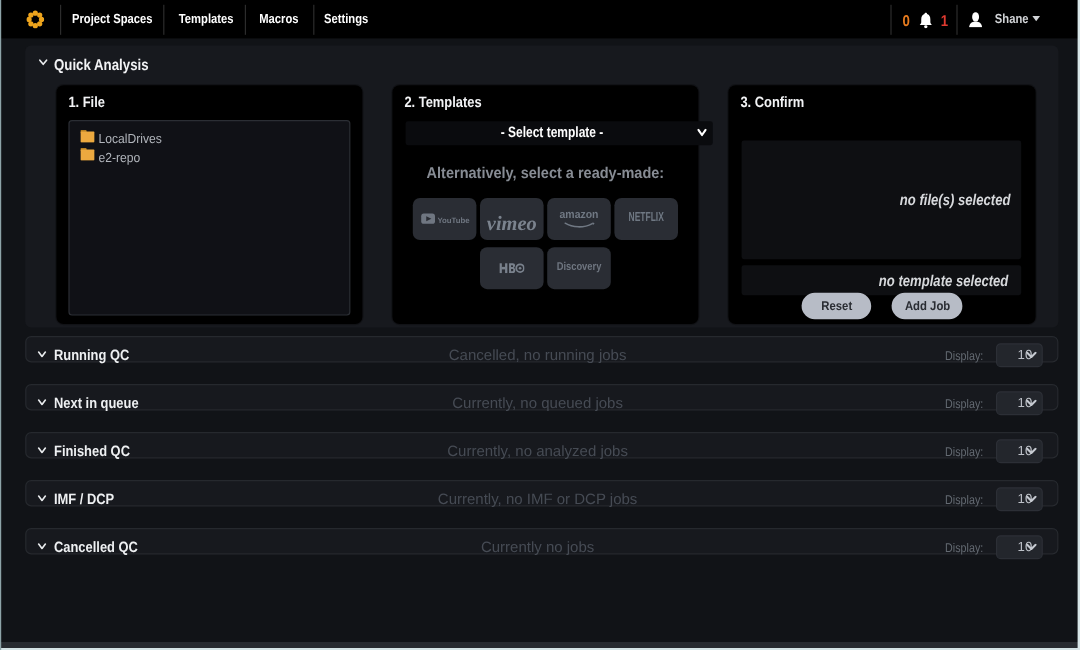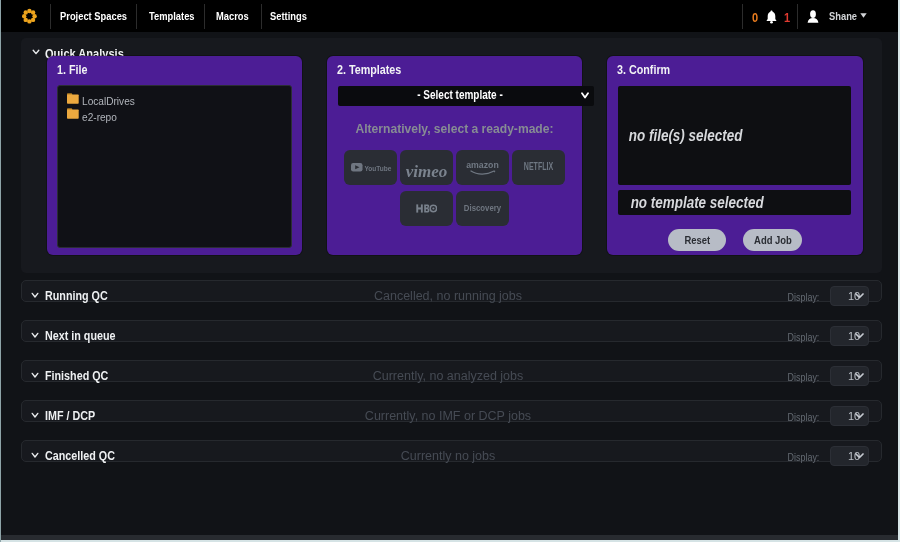--- a/index.html
+++ b/index.html
@@ -13,38 +13,38 @@
   .navitem { position:absolute; top:9.5px; font-size:11px; font-weight:bold; color:#fff; transform:scaleX(0.85); transform-origin:left center; white-space:nowrap; }
 
   
   #edgeL { left:0; top:0; width:1px; height:542px; background:#8ea4a8; z-index:50; }
   #edgeR { left:898px; top:0; width:2px; height:542px; background:#d8e6e8; z-index:50; }
   #edgeB1 { left:0; top:535px; width:900px; height:5px; background:#282b30; z-index:49; }
   #edgeB2 { left:0; top:540px; width:900px; height:2px; background:#d5e3e5; z-index:50; }
 
   
   #qapanel { left:21px; top:38px; width:861px; height:235px; background:#17191e; border-radius:5px; }
-  .card { position:absolute; top:18px; height:199px; background:#4c1d95; border-radius:6px; box-shadow:0 0 0 1px rgba(0,0,0,0.25); }
+  .card { position:absolute; top:33px; height:199px; background:#000000; border-radius:6px; box-shadow:0 0 0 1px rgba(0,0,0,0.25); }
   .cardtitle { position:absolute; left:10px; top:7px; font-size:12.5px; font-weight:bold; color:#f2f3f5; transform:scaleX(0.86); transform-origin:left center; white-space:nowrap; }
 
   .chev { position:absolute; }
 
   
   #treebox { position:absolute; left:10px; top:29px; width:235px; height:163px; background:#101116; border:1px solid #2b2e34; border-radius:3px; }
   .trow { position:absolute; left:8.5px; height:14px; font-size:11px; color:#b1b5bb; white-space:nowrap; }
   .trow .lbl { position:absolute; left:15.5px; top:0; transform:scaleX(0.92); transform-origin:left center; }
 
   
   #selbox { position:absolute; left:11px; top:30px; width:256px; height:20px; background:#0a0b0e; border-radius:2px; color:#fff; font-size:12.5px; font-weight:bold; line-height:19px; }
   #selbox .stxt { position:absolute; left:0; top:0; width:244px; text-align:center; transform:scaleX(0.8); transform-origin:center; }
   #altline { position:absolute; left:0; top:65px; width:100%; text-align:center; font-size:13px; font-weight:bold; color:#878c94; transform:scaleX(0.93); transform-origin:center; }
   .bb { position:absolute; width:53px; height:35px; background:#2a2d34; border-radius:6px; color:#79818c; }
 
   
-  .darkbox { position:absolute; left:11px; width:233px; background:#0e0f12; border-radius:2px; color:#d7d9dc; font-style:italic; font-weight:bold; font-size:16px; text-align:left; }
+  .darkbox { position:absolute; left:11px; width:233px; background:#0e0f12; border-radius:2px; color:#d7d9dc; font-style:italic; font-weight:bold; font-size:13px; text-align:right;margin-top:16px; }
   .darkbox span { display:inline-block; transform:scaleX(0.84); transform-origin:center; }
   .pill { position:absolute; top:173px; height:22px; background:#b7bcc6; border-radius:11px; color:#2a2d33; font-size:10.5px; font-weight:bold; text-align:center; line-height:22px; }
   .pill span { display:inline-block; transform:scaleX(0.9); transform-origin:center; }
 
   
   .arow { position:absolute; left:21px; width:861px; height:22px; background:#17191e; border:1px solid #26292e; border-radius:5px; }
   .arow .title { position:absolute; left:22.5px; top:7.5px; font-size:12.5px; font-weight:bold; color:#eef0f2; transform:scaleX(0.86); transform-origin:left center; white-space:nowrap; }
   .arow .mid { position:absolute; left:0; top:8px; width:100%; padding-right:7px; text-align:center; font-size:12.5px; color:#464b54; }
   .arow .disp { position:absolute; right:62px; top:9.5px; font-size:10.5px; color:#646a72; transform:scaleX(0.85); transform-origin:right center; }
   .arow .sel10 { position:absolute; right:12px; top:5px; width:39px; height:20px; background:#23262c; border:1px solid #2c2f36; border-radius:4px; color:#bcc0c7; font-size:11px; }
@@ -188,20 +188,21 @@
       <polyline points="1,1 4.5,4.5 8,1" fill="none" stroke="#c5c9d0" stroke-width="1.7" stroke-linecap="round" stroke-linejoin="round"></polyline>
     </svg>
   </div>
 </div>
 
 <div class="arow" style="top:320px;">
   <svg class="chev" style="left:9px; top:11px;" width="8" height="7" viewBox="0 0 8 7">
     <polyline points="1.2,1.4 4,5 6.8,1.4" fill="none" stroke="#e8eaec" stroke-width="1.4" stroke-linecap="round" stroke-linejoin="round"></polyline>
   </svg>
   <div class="title">Next in queue</div>
+  <div class="mid">Currently, no queued jobs</div>
   <div class="disp">Display:</div>
   <div class="sel10">
       <span>10</span>
     <svg style="position:absolute; right:4px; top:6px;" width="9" height="6" viewBox="0 0 9 6">
       <polyline points="1,1 4.5,4.5 8,1" fill="none" stroke="#c5c9d0" stroke-width="1.7" stroke-linecap="round" stroke-linejoin="round"></polyline>
     </svg>
   </div>
 </div>
 
 <div class="arow" style="top:360px;">

